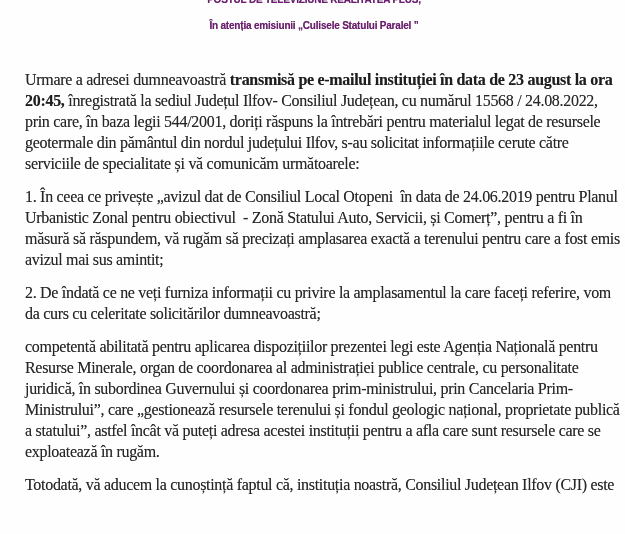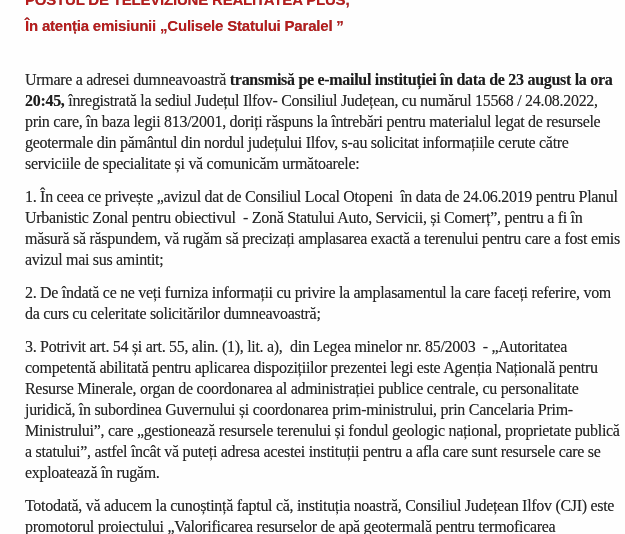--- a/index.html
+++ b/index.html
@@ -13,26 +13,27 @@
       height: 534px;
       overflow: hidden;
       background: #fefefe;
       box-sizing: border-box;
       padding: 0 22px 0 25px;
       color: #262626;
     }
     .header .h-line {
       font-family: "Liberation Sans", sans-serif;
       font-weight: bold;
-      font-size: 15px;
+      font-size: 10px;
       line-height: 17px;
       letter-spacing: -0.2px;
-      color: #b91c1c;
+      color: #701a75;
       white-space: pre;
       text-shadow: 0 0 0.5px rgba(30,30,30,0.55);
+      text-align: center;
     }
     .h-clipped {
       margin-top: -9px; 
     }
     .h-attention {
       margin-top: 9px;
     }
     .body-text {
       margin-top: 35px;
       font-family: Liberation Serif, serif;
@@ -52,41 +53,39 @@
 
 <div class="page">
   <div class="header">
     <div class="h-line h-clipped">POSTUL DE TELEVIZIUNE REALITATEA PLUS,</div>
     <div class="h-line h-attention">În atenția emisiunii „Culisele Statului Paralel ”</div>
   </div>
   <div class="body-text" id="doc-body">
       <div class="para">
         <div class="line"><span>Urmare a adresei dumneavoastră </span><b>transmisă pe e-mailul instituției în data de 23 august la ora</b></div>
         <div class="line"><b>20:45,</b><span> înregistrată la sediul Județul Ilfov- Consiliul Județean, cu numărul 15568 / 24.08.2022,</span></div>
-        <div class="line"><span>prin care, în baza legii 813/2001, doriți răspuns la întrebări pentru materialul legat de resursele</span></div>
+        <div class="line"><span>prin care, în baza legii 544/2001, doriți răspuns la întrebări pentru materialul legat de resursele</span></div>
         <div class="line"><span>geotermale din pământul din nordul județului Ilfov, s-au solicitat informațiile cerute către</span></div>
         <div class="line"><span>serviciile de specialitate și vă comunicăm următoarele:</span></div>
       </div>
       <div class="para">
         <div class="line"><span>1. În ceea ce privește „avizul dat de Consiliul Local Otopeni  în data de 24.06.2019 pentru Planul</span></div>
         <div class="line"><span>Urbanistic Zonal pentru obiectivul  - Zonă Statului Auto, Servicii, și Comerț”, pentru a fi în</span></div>
         <div class="line"><span>măsură să răspundem, vă rugăm să precizați amplasarea exactă a terenului pentru care a fost emis</span></div>
         <div class="line"><span>avizul mai sus amintit;</span></div>
       </div>
       <div class="para">
         <div class="line"><span>2. De îndată ce ne veți furniza informații cu privire la amplasamentul la care faceți referire, vom</span></div>
         <div class="line"><span>da curs cu celeritate solicitărilor dumneavoastră;</span></div>
       </div>
       <div class="para">
-        <div class="line"><span>3. Potrivit art. 54 și art. 55, alin. (1), lit. a),  din Legea minelor nr. 85/2003  - „Autoritatea</span></div>
         <div class="line"><span>competentă abilitată pentru aplicarea dispozițiilor prezentei legi este Agenția Națională pentru</span></div>
         <div class="line"><span>Resurse Minerale, organ de coordonarea al administrației publice centrale, cu personalitate</span></div>
         <div class="line"><span>juridică, în subordinea Guvernului și coordonarea prim-ministrului, prin Cancelaria Prim-</span></div>
         <div class="line"><span>Ministrului”, care „gestionează resursele terenului și fondul geologic național, proprietate publică</span></div>
         <div class="line"><span>a statului”, astfel încât vă puteți adresa acestei instituții pentru a afla care sunt resursele care se</span></div>
         <div class="line"><span>exploatează în rugăm.</span></div>
       </div>
       <div class="para">
         <div class="line"><span>Totodată, vă aducem la cunoștință faptul că, instituția noastră, Consiliul Județean Ilfov (CJI) este</span></div>
-        <div class="line"><span>promotorul proiectului „Valorificarea resurselor de apă geotermală pentru termoficarea</span></div>
       </div>
     </div>
 </div>
 
 </body></html>

